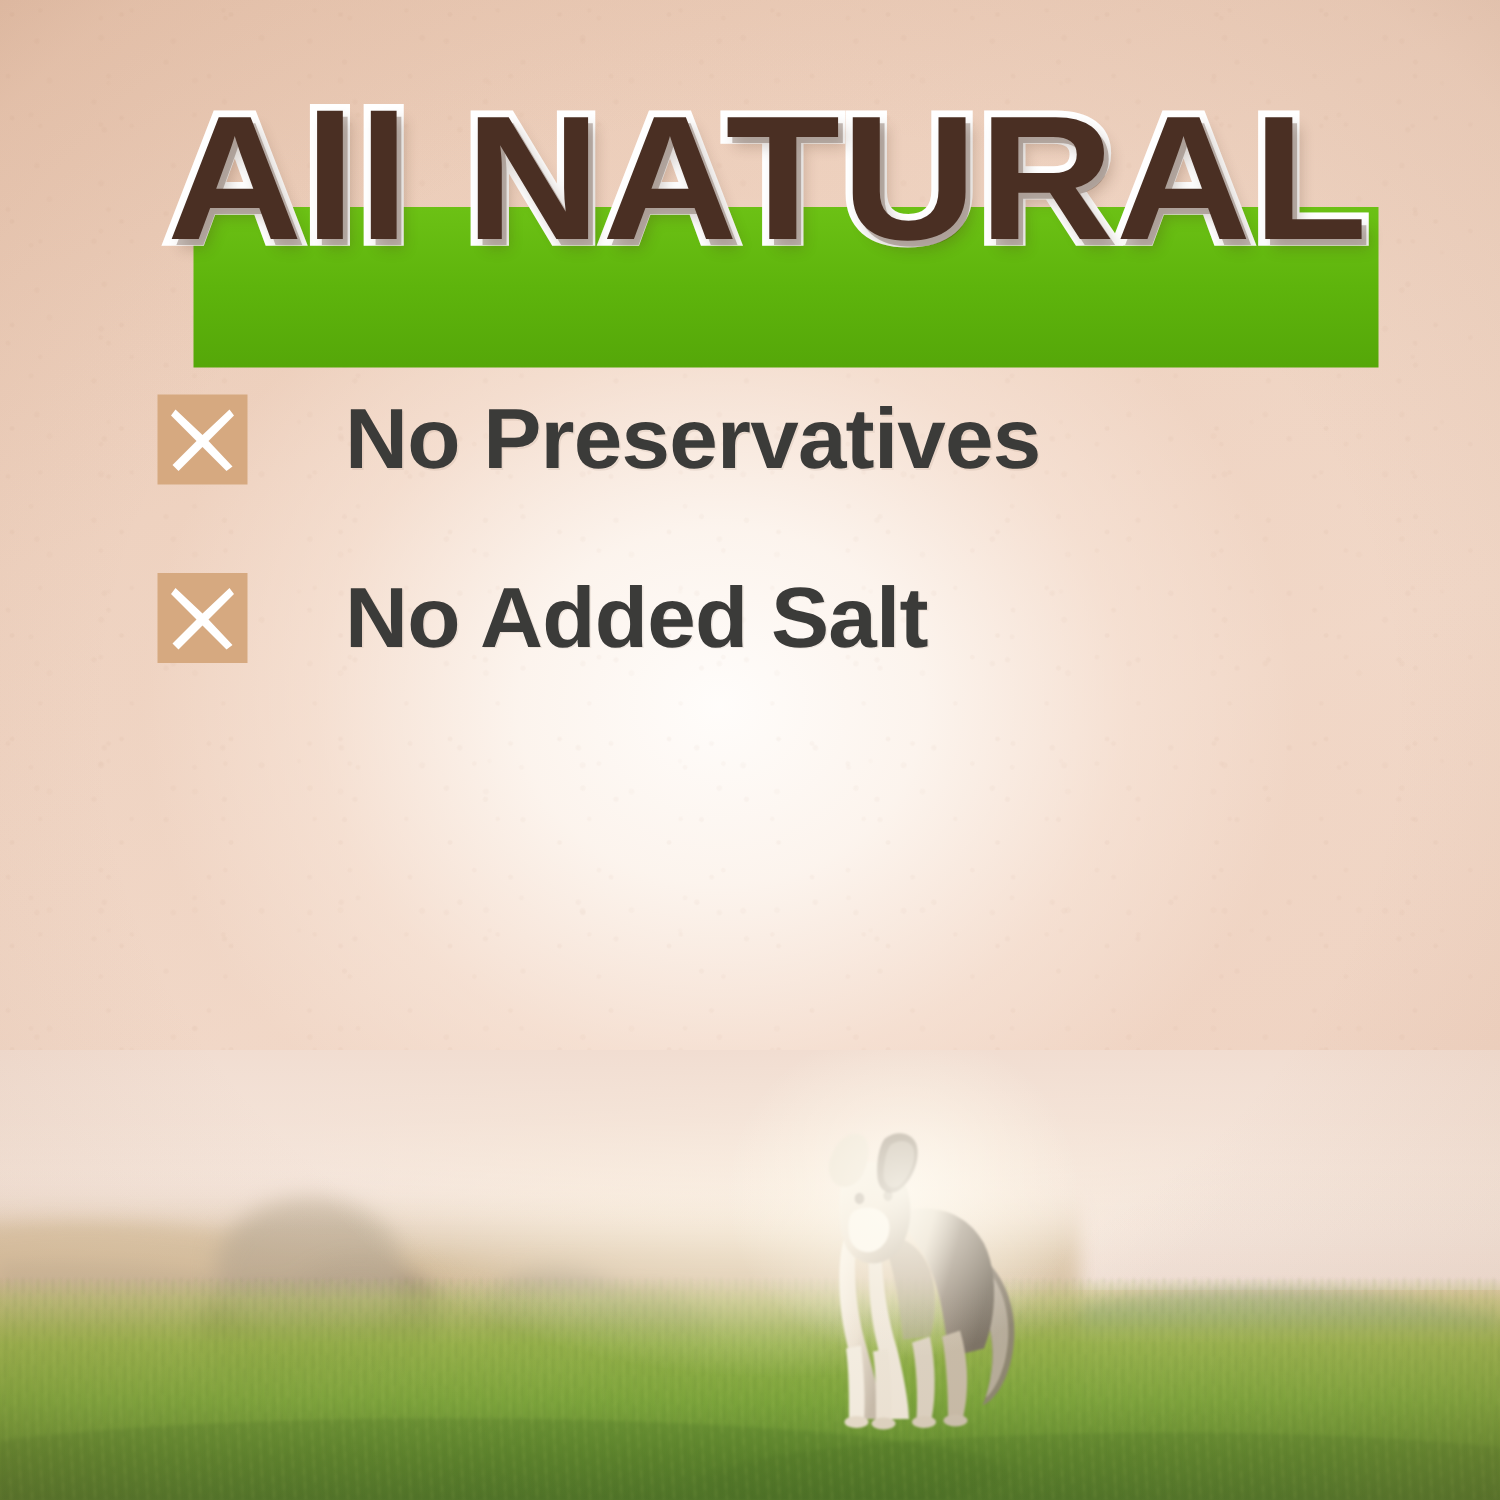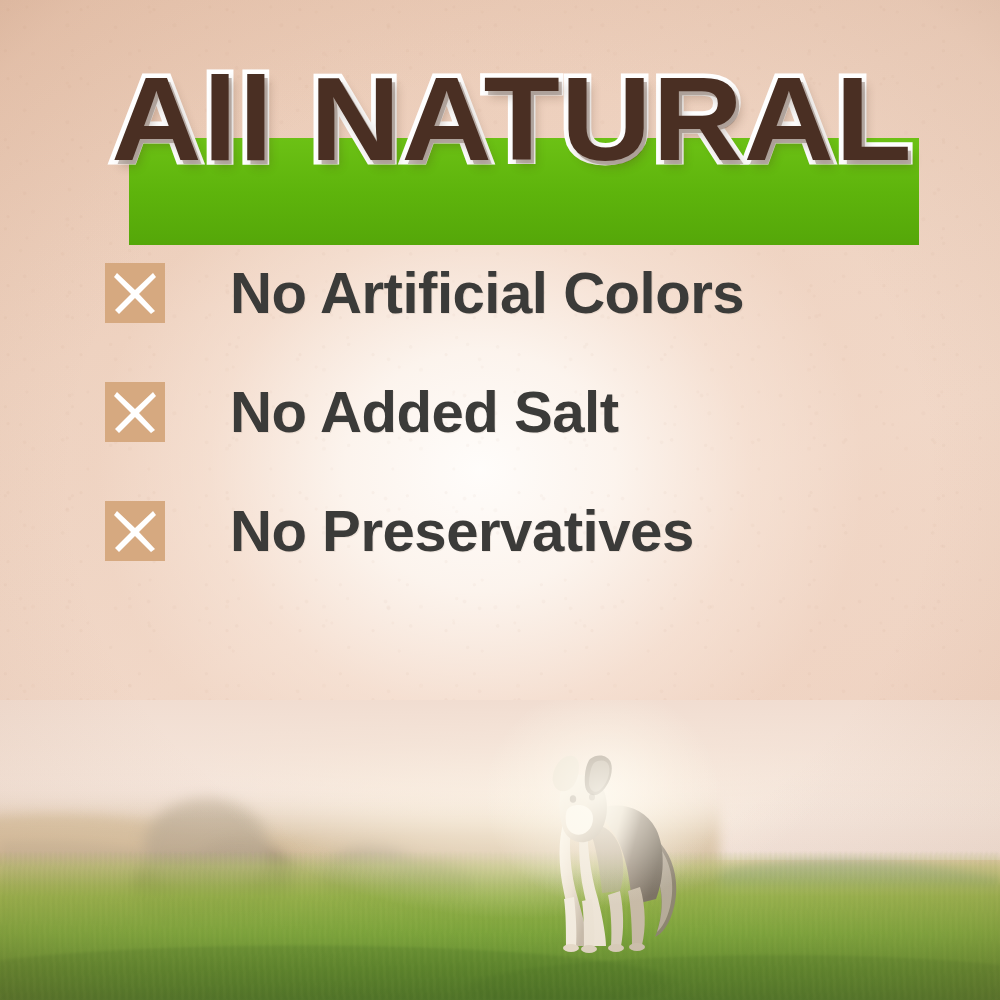--- a/index.html
+++ b/index.html
@@ -276,42 +276,34 @@
 
   <div class="bg-vignette"></div>
 
   <div class="banner-wrap">
     <div class="banner-bar"></div>
     <div class="headline">All NATURAL</div>
   </div>
 
   <div class="features">
 
+
+
     <div class="feature">
       <span class="cbox">
         <svg viewBox="0 0 60 60" xmlns="http://www.w3.org/2000/svg">
           <path d="M12 10 L30 27 L48 10 L51 14 L34 31 L50 48 L46 51 L30 35 L14 51 L10 47 L26 31 L9 14 Z" fill="#FFFFFF"></path>
         </svg>
       </span>
-      <span class="flabel">No Artificial Colors</span>
+      <span class="flabel">No Preservatives</span>
     </div>
-
 
     <div class="feature">
       <span class="cbox">
         <svg viewBox="0 0 60 60" xmlns="http://www.w3.org/2000/svg">
           <path d="M12 10 L30 27 L48 10 L51 14 L34 31 L50 48 L46 51 L30 35 L14 51 L10 47 L26 31 L9 14 Z" fill="#FFFFFF"></path>
         </svg>
       </span>
       <span class="flabel">No Added Salt</span>
     </div>
 
-    <div class="feature">
-      <span class="cbox">
-        <svg viewBox="0 0 60 60" xmlns="http://www.w3.org/2000/svg">
-          <path d="M12 10 L30 27 L48 10 L51 14 L34 31 L50 48 L46 51 L30 35 L14 51 L10 47 L26 31 L9 14 Z" fill="#FFFFFF"></path>
-        </svg>
-      </span>
-      <span class="flabel">No Preservatives</span>
-    </div>
-
   </div>
 </div>
 
 </body></html>

